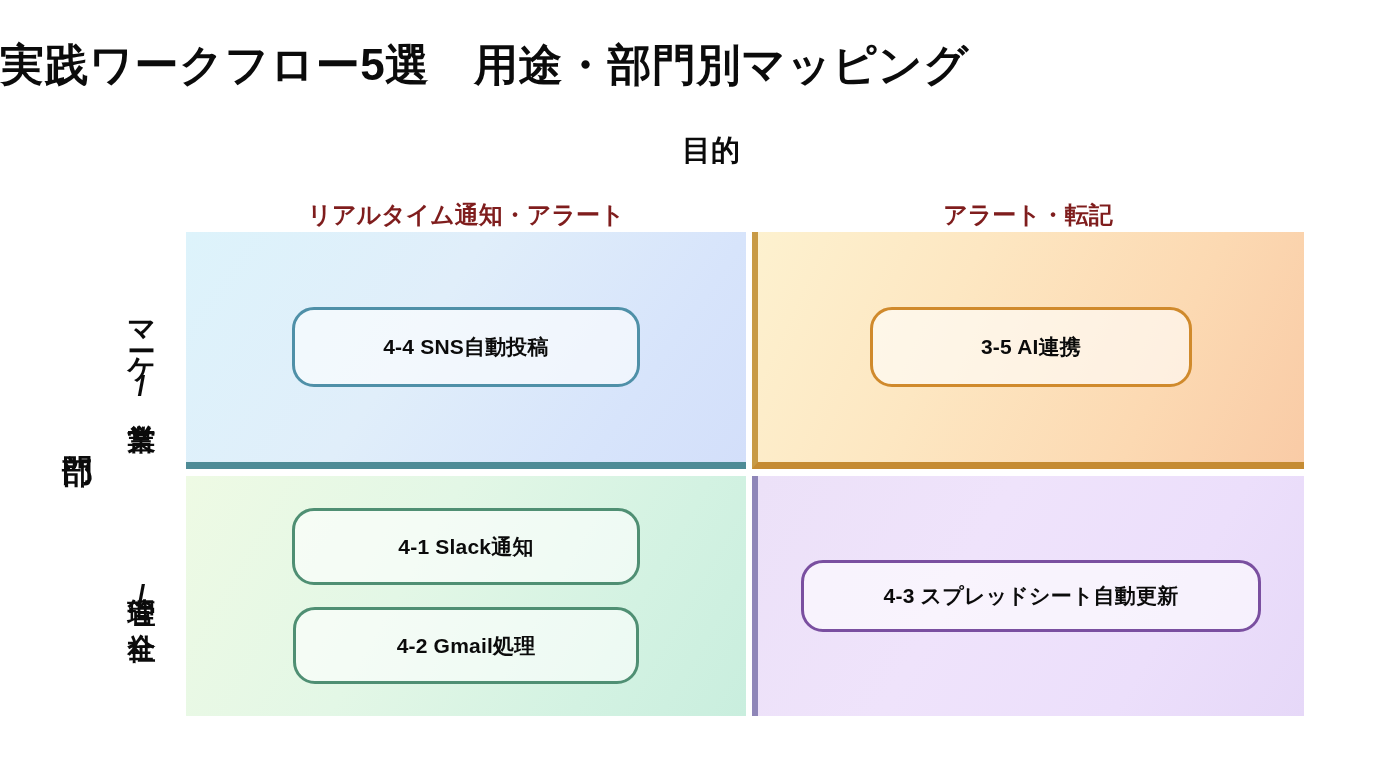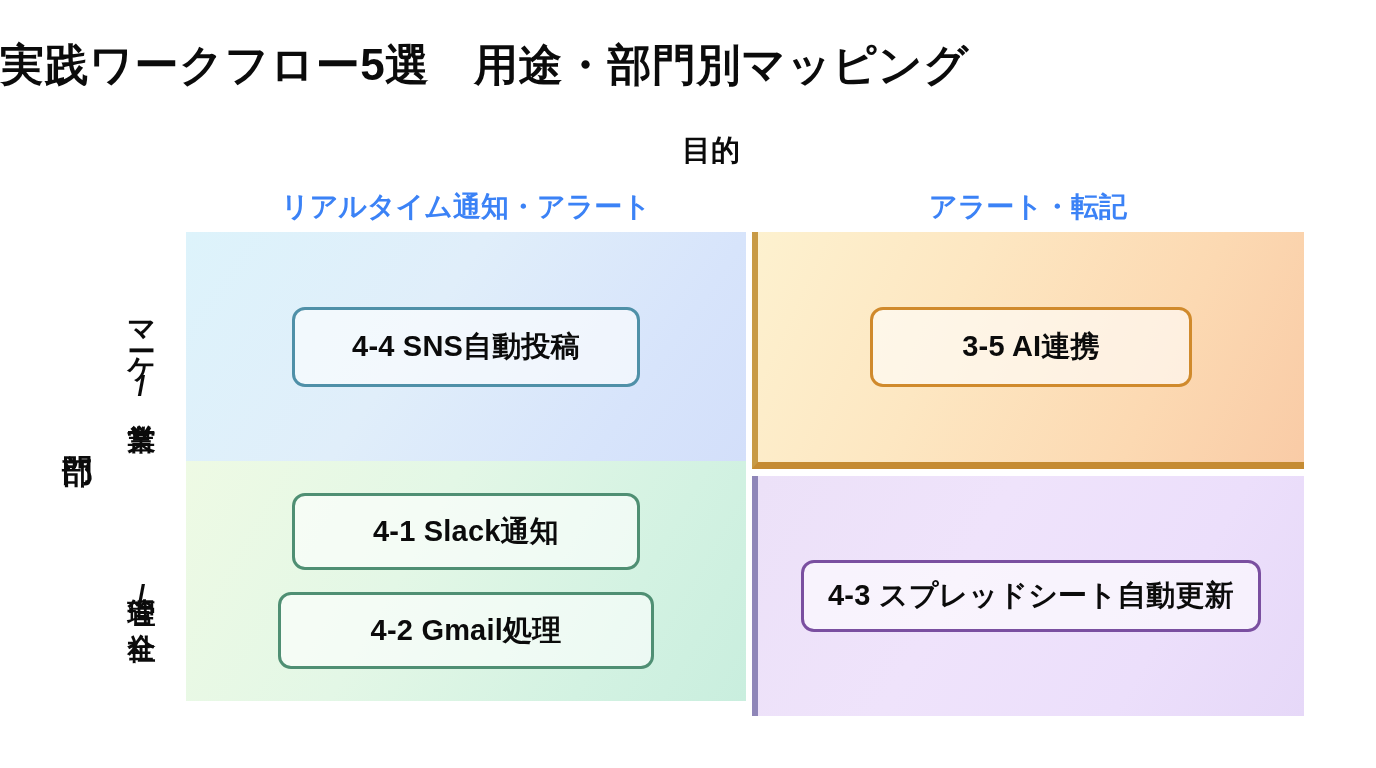--- a/index.html
+++ b/index.html
@@ -38,25 +38,25 @@
     width: 1376px;
     text-align: center;
     font-size: 29px;
     font-weight: 700;
     color: #0b0b0b;
     padding-left: 23px;
   }
 
   .col-header {
     position: absolute;
-    top: 188px;
-    font-size: 28px;
+    top: 199px;
+    font-size: 24px;
     font-weight: 700;
     text-align: center;
-    color: #3b82f6;
+    color: #7f1d1d;
     white-space: nowrap;
   }
   .col-header.c0 { left: 186px; width: 560px; }
   .col-header.c1 { left: 752px; width: 552px; }
 
   
   .axis-y-title {
     position: absolute;
     left: 62px;
     top: 430px;
@@ -113,50 +113,50 @@
   }
   
   .quad.q-tr {
     left: 566px; top: 0; width: 552px; height: 237px;
     background: linear-gradient(115deg, #fdf1cf 0%, #fde7c2 35%, #fcd9b2 72%, #f9cba6 100%);
     border-bottom: 7px solid #c58b33;
     border-left: 6px solid #c89a45;
   }
   
   .quad.q-bl {
-    left: 0; top: 229px; width: 560px; height: 240px;
+    left: 0; top: 244px; width: 560px; height: 240px;
     background: linear-gradient(120deg, #eefae4 0%, #e3f7e6 40%, #d3f2e2 75%, #c9eede 100%);
   }
   
   .quad.q-br {
     left: 566px; top: 244px; width: 552px; height: 240px;
     background: linear-gradient(120deg, #ece1f8 0%, #efe3fb 38%, #ecdffb 72%, #e6d8f8 100%);
     border-left: 6px solid #8f86b8;
   }
 
   
   .chip {
     box-sizing: border-box;
-    border-radius: 13px;
+    border-radius: 22px;
     border: 3px solid #888888;
     background: rgba(255,255,255,0.60);
     display: flex;
     align-items: center;
     justify-content: center;
-    font-size: 29px;
+    font-size: 21px;
     font-weight: 700;
     color: #0b0b0b;
     white-space: nowrap;
     letter-spacing: 0.2px;
   }
 
   .chip.chip-sns   { width: 348px; height: 80px; border-color: #4f90a8; }
   .chip.chip-ai    { width: 322px; height: 80px; border-color: #d08a2c; }
   .chip.chip-slack { width: 348px; height: 77px; border-color: #4f8f73; }
-  .chip.chip-gmail { width: 376px; height: 77px; border-color: #4f8f73; margin-top: 22px; }
+  .chip.chip-gmail { width: 346px; height: 77px; border-color: #4f8f73; margin-top: 22px; }
   .chip.chip-sheet { width: 460px; height: 72px; border-color: #7a4fa0; }
 
   .stack {
     display: flex;
     flex-direction: column;
     align-items: center;
   }
 </style>
 </head>
 <body>

